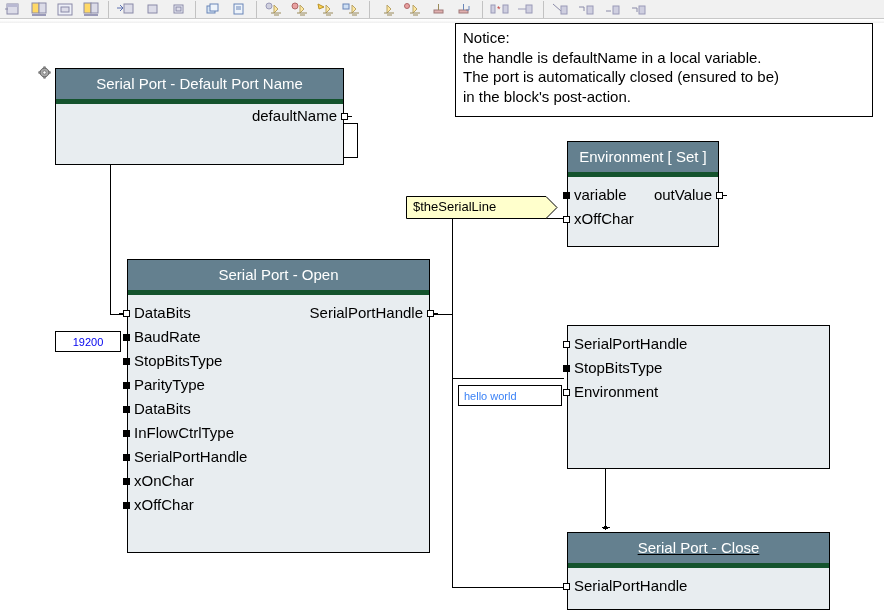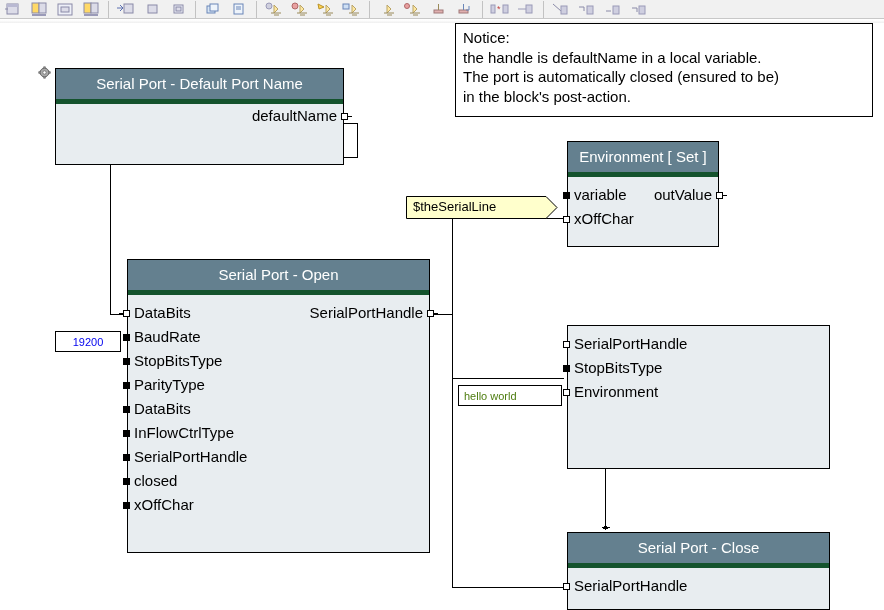--- a/index.html
+++ b/index.html
@@ -105,21 +105,21 @@
     border:1.5px solid #000;
     background:#ffffff;
     font-size:11px;
     line-height:20px;
     padding:0 5px;
     box-sizing:border-box;
     z-index:6;
     white-space:nowrap;
   }
   .const-box.blue{color:#0000ee;}
-  .const-box.black{color:#4d7c0f;}
+  .const-box.black{color:#3b82f6;}
 
   
   #var-tag{
     position:absolute;
     z-index:6;
     height:22px;
   }
   #var-tag .tag-text{
     position:absolute;left:0;top:0;
     height:22px;line-height:22px;
@@ -422,21 +422,21 @@
       </div>
       <div class="prow">
         <span class="pin-label-left">InFlowCtrlType</span>
         <span class="port left filled"></span>
       </div>
       <div class="prow">
         <span class="pin-label-left">SerialPortHandle</span>
         <span class="port left filled"></span>
       </div>
       <div class="prow">
-        <span class="pin-label-left">closed</span>
+        <span class="pin-label-left">xOnChar</span>
         <span class="port left filled"></span>
       </div>
       <div class="prow">
         <span class="pin-label-left">xOffChar</span>
         <span class="port left filled"></span>
       </div>
     </div>
   </div>
 
   <div class="const-box blue" style="left:55px;top:308px;width:66px;height:21px;text-align:center;">19200</div>
@@ -453,21 +453,21 @@
       </div>
       <div class="prow">
         <span class="pin-label-left">Environment</span>
         <span class="port left hollow"></span>
       </div>
     </div>
   </div>
 
   <div class="const-box black" style="left:458px;top:362px;width:104px;height:21px;">hello world</div>
 
-  <div class="block" style="left:567px;top:509px;width:263px;height:78px;">
+  <div class="block" style="left:567px;top:509px;width:263px;height:78px;text-decoration:underline;">
     <div class="block-title">Serial Port - Close</div>
     <div class="block-body">
       <div class="prow" style="margin-top:6px;">
         <span class="pin-label-left">SerialPortHandle</span>
         <span class="port left hollow"></span>
       </div>
     </div>
   </div>
 
 </div>

